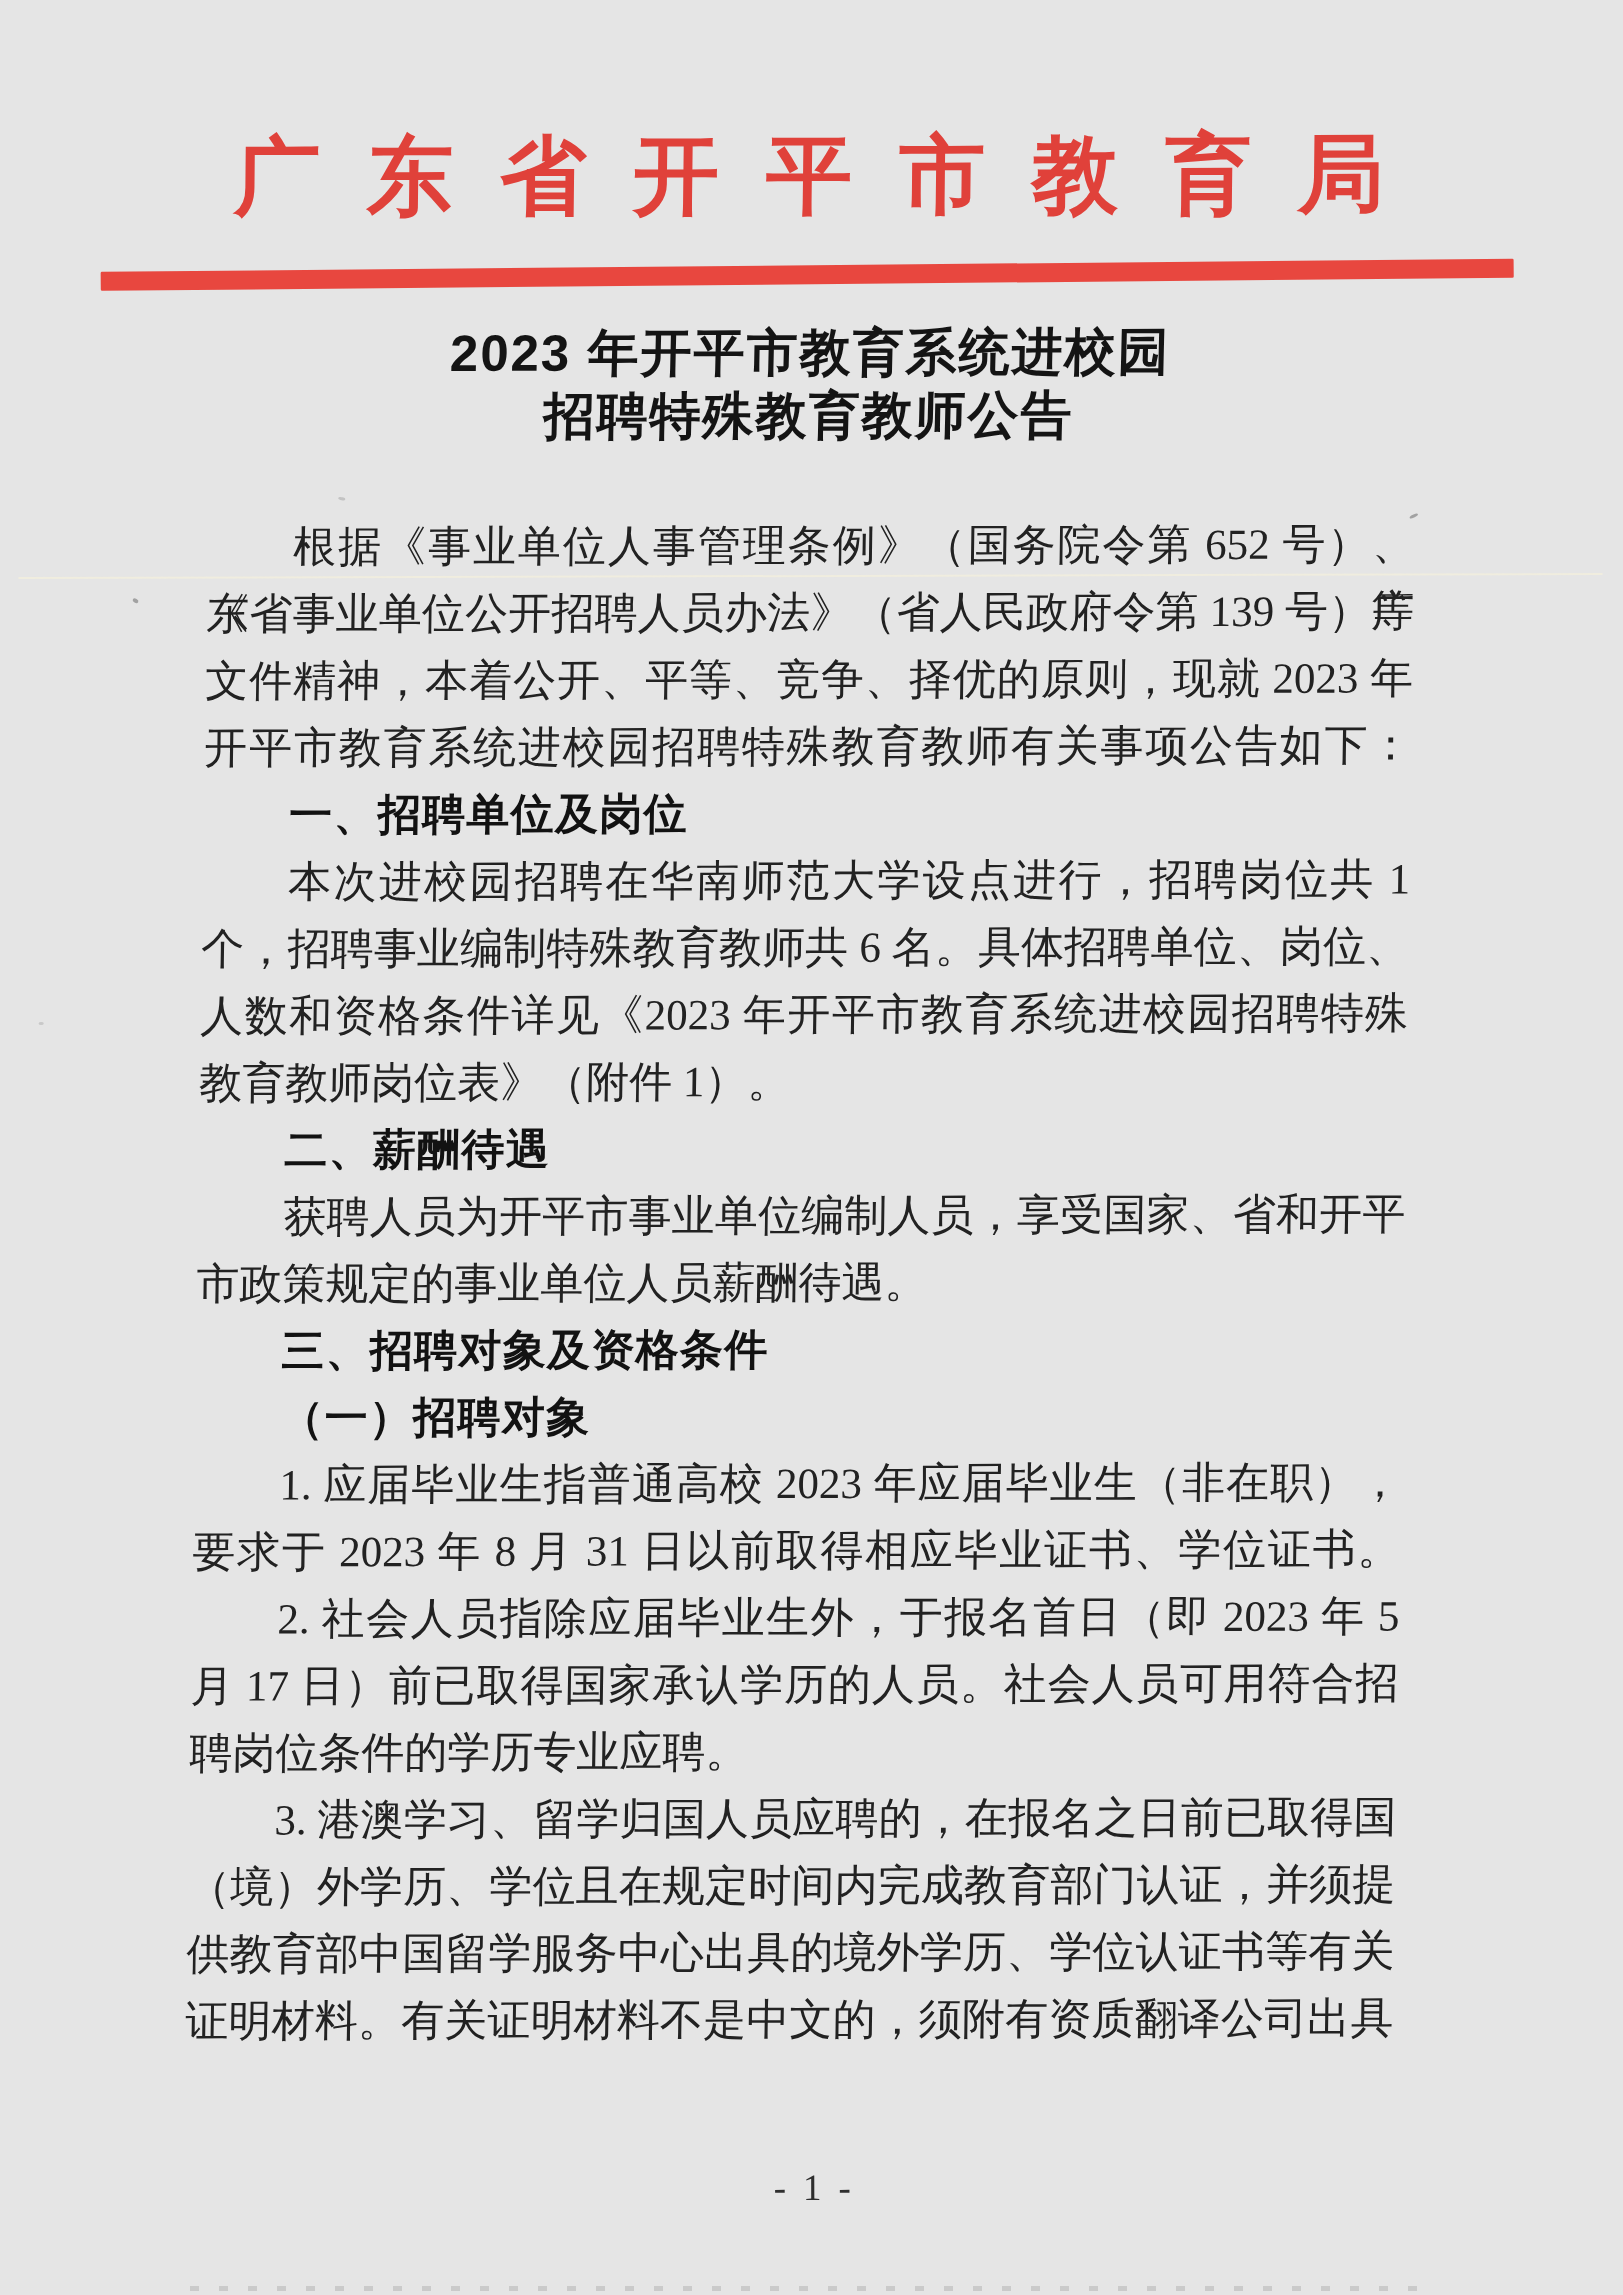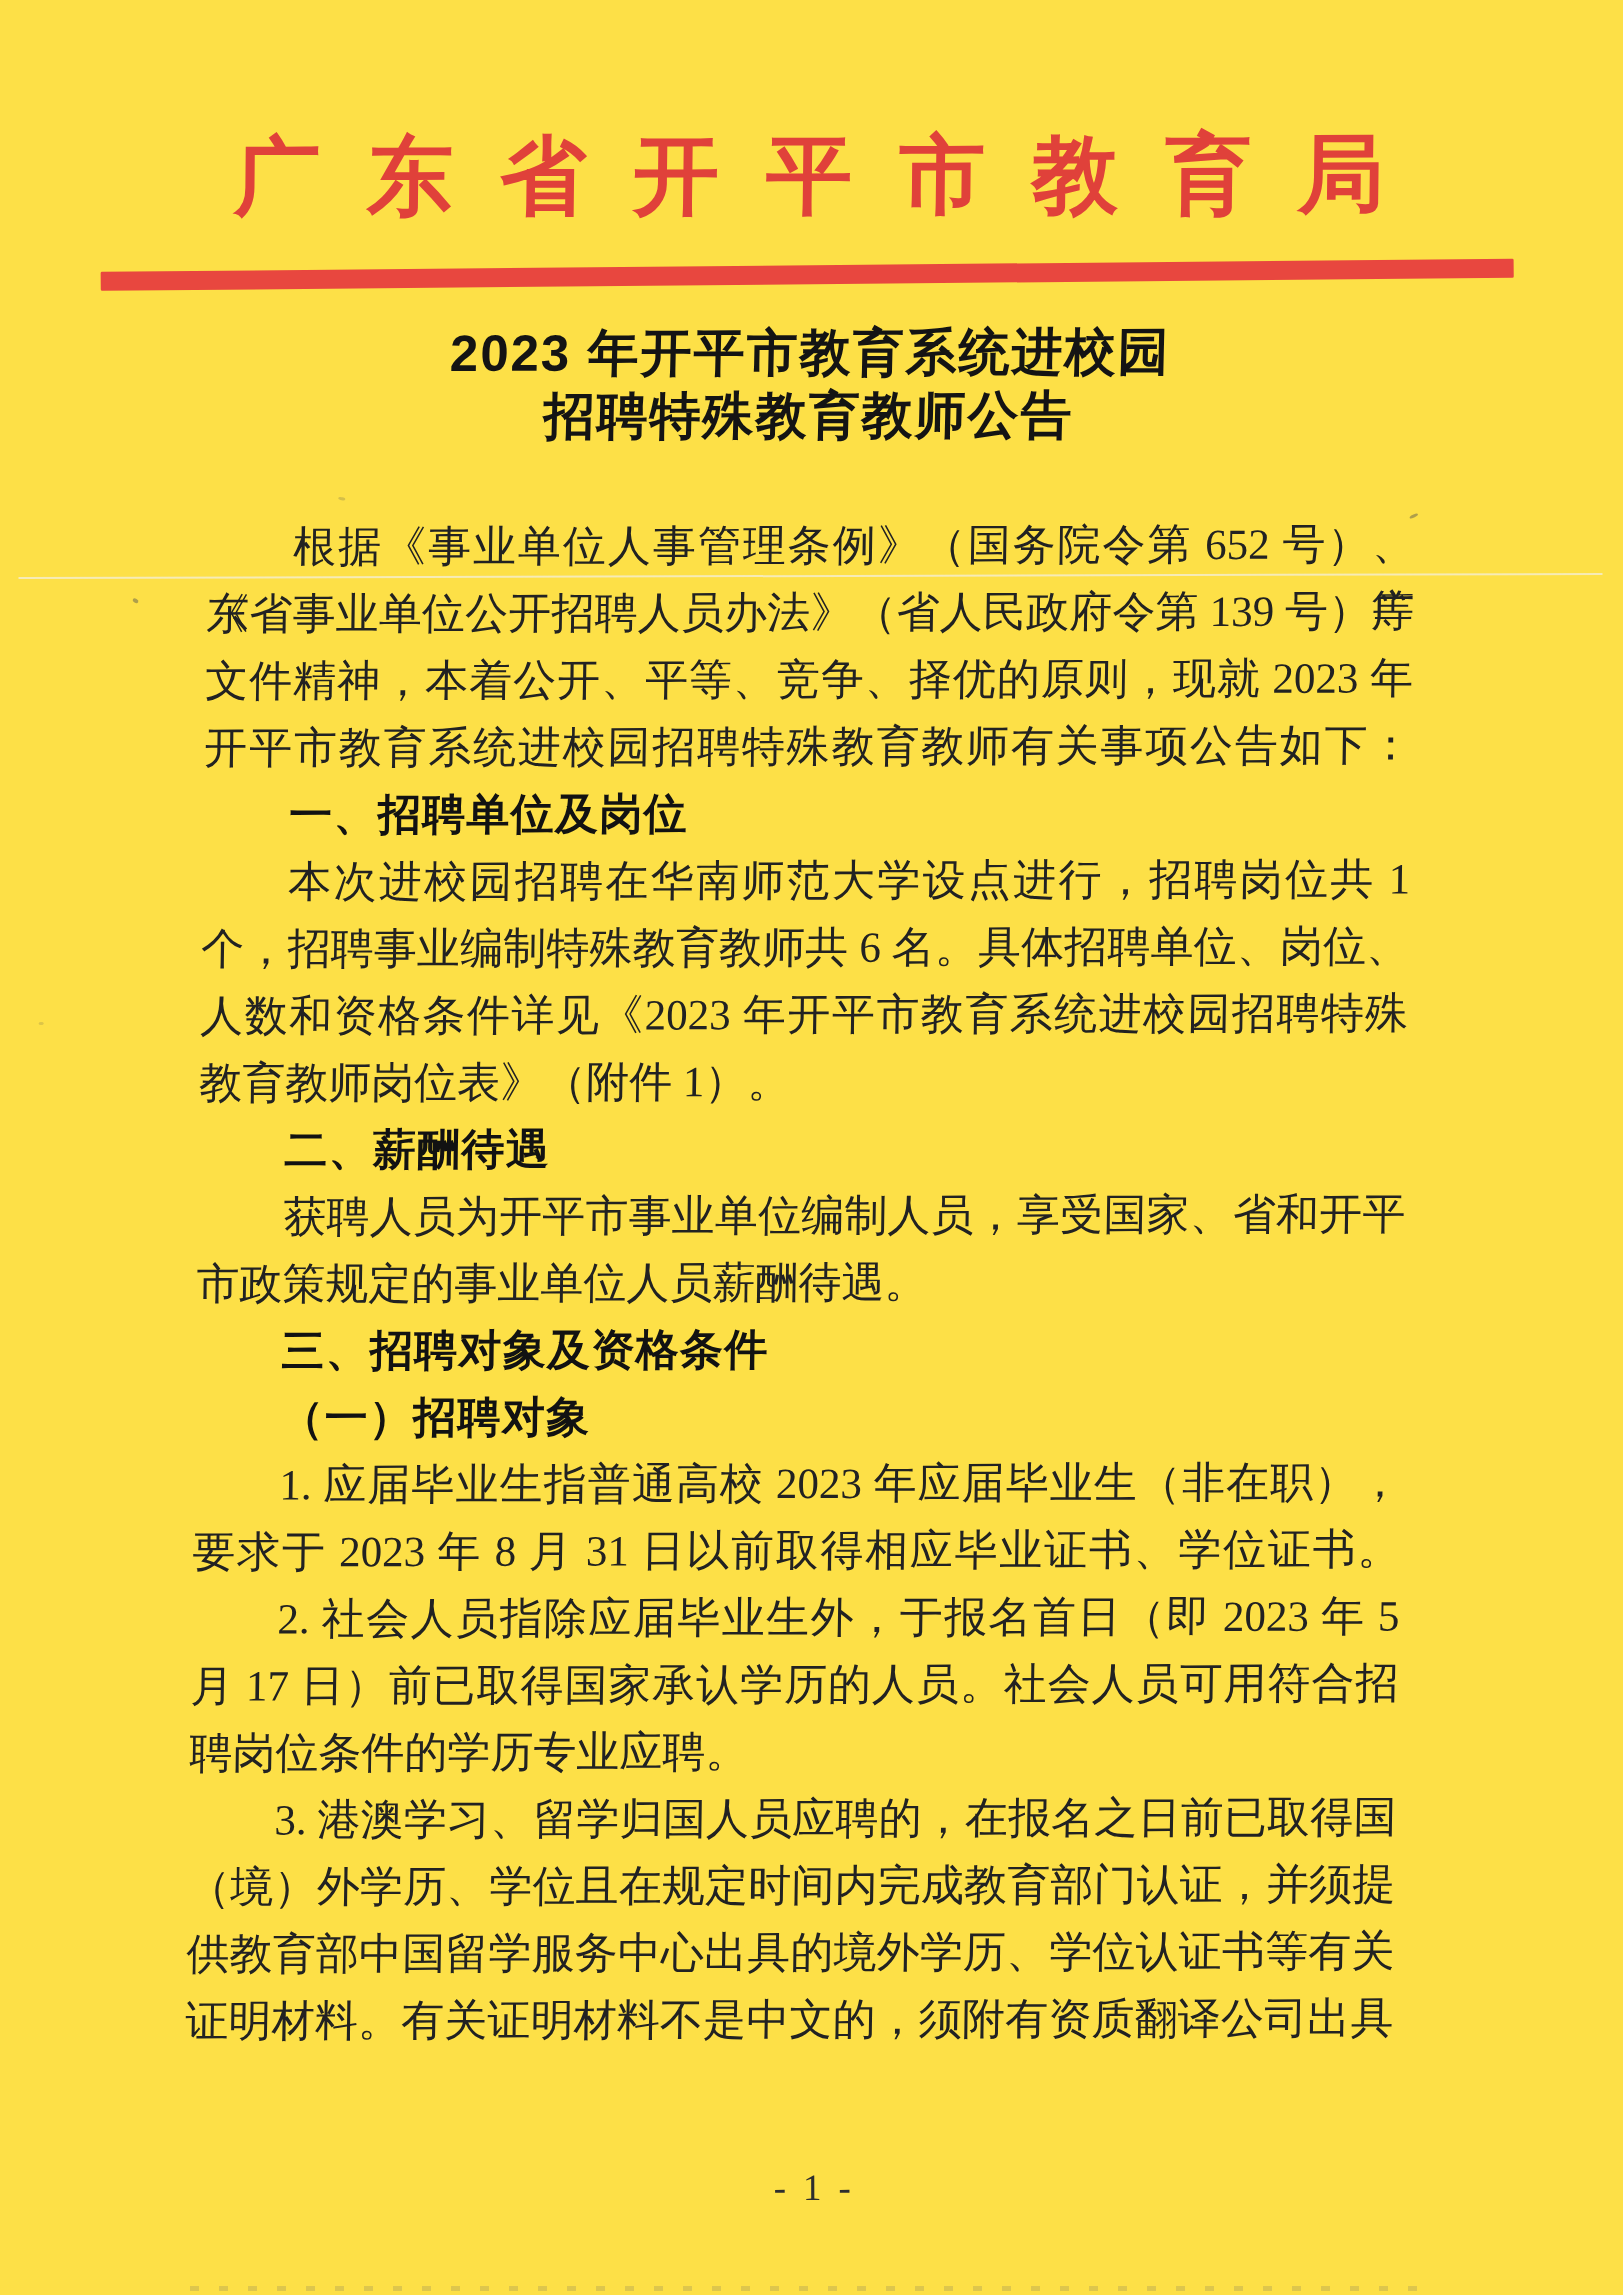--- a/index.html
+++ b/index.html
@@ -4,21 +4,21 @@
 <style>
   html, body {
     margin: 0;
     padding: 0;
     background: #ffffff;
   }
   .page {
     position: relative;
     width: 1623px;
     height: 2295px;
-    background: #fde047;
+    background: #e5e5e5;
     overflow: hidden;
     font-family: "Liberation Serif", "DejaVu Serif", serif;
     color: #1f1f1f;
   }
   .scan-tilt {
     position: absolute;
     inset: 0;
     transform: rotate(-0.15deg);
   }
   

